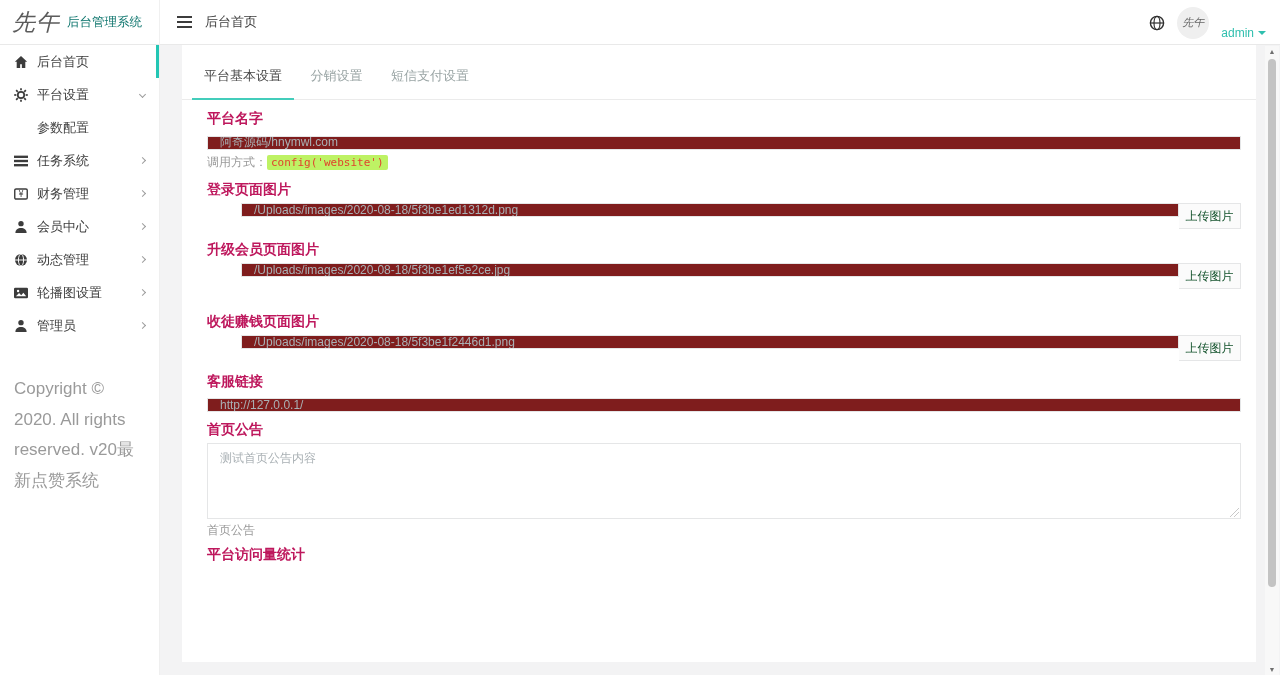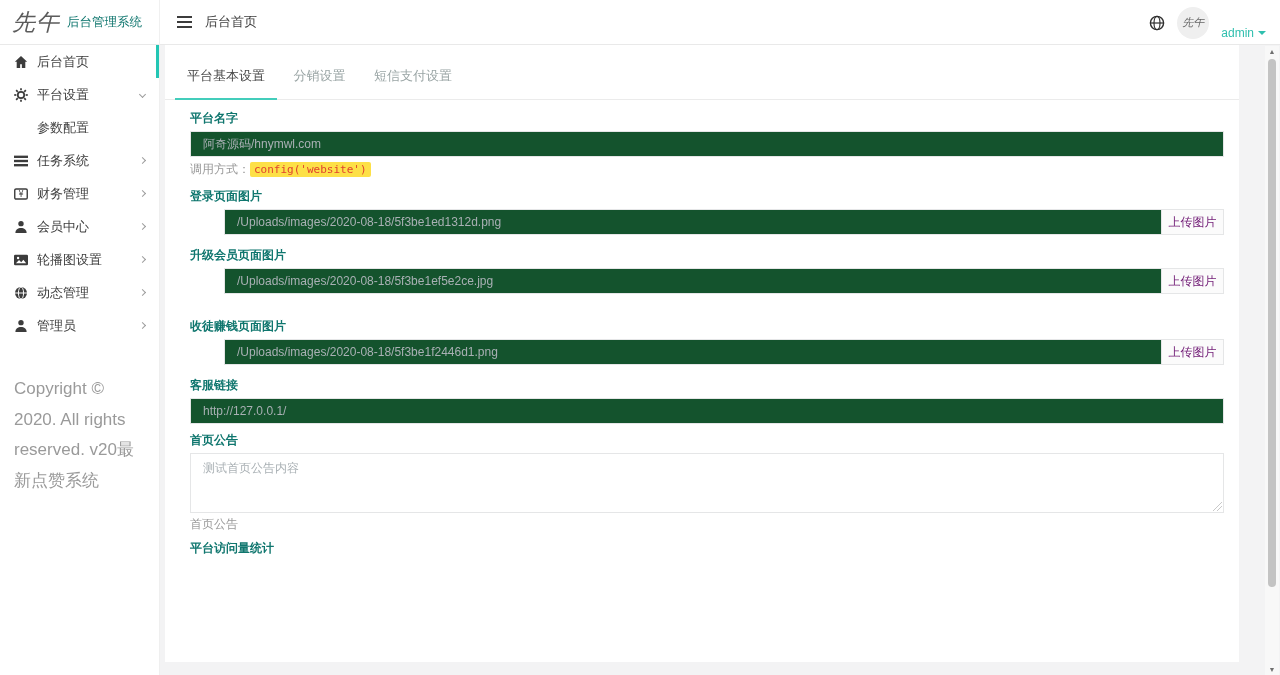--- a/index.html
+++ b/index.html
@@ -34,39 +34,39 @@
   .nav-item .ic { width:14px; height:14px; margin-right:9px; flex:none; display:flex; align-items:center; }
   .nav-item .lbl { flex:1; font-size:13px; color:#3d3d3d; }
   .nav-item.sub { padding-left:37px; }
   .nav-item.sub .lbl { color:#454545; }
   .chev { width:5px; height:5px; border-right:1px solid #9c9c9c; border-bottom:1px solid #9c9c9c; flex:none; }
   .chev.right { transform:rotate(-45deg); }
   .chev.down { transform:rotate(45deg); }
   .copyright { margin:32px 14px 0; font-size:17px; color:#9a9a9a; line-height:1.8; }
 
   
-  .card { position:absolute; left:165px; top:45px; width:1074px; bottom:13px;
+  .card { position:absolute; left:182px; top:45px; width:1074px; bottom:13px;
     background:#fff; overflow:hidden; }
   .tabbar { padding:16px 15px 0 10px; border-bottom:1px solid #ebebeb; }
   .tab { display:inline-block; padding:6px 12px 13px; font-size:13px; color:#9aa5a5; cursor:pointer; }
   .tab.active { color:#484848; border-bottom:2px solid #43cdbb; margin-bottom:-1px; }
   .form { padding:10px 15px 0 25px; }
   .fg { margin-bottom:10px; }
-  .fg label { display:block; font-size:12px; font-weight:bold; color:#0f766e; margin-bottom:4px; }
-  .ctl { width:100%; height:26px; border:1px solid #e5e6e7; background:#14532d; padding:0 12px;
+  .fg label { display:block; font-size:14px; font-weight:bold; color:#be185d; margin-bottom:4px; }
+  .ctl { width:100%; height:14px; border:1px solid #e5e6e7; background:#7f1d1d; padding:0 12px;
     font-size:12px; color:#a9b0b4; font-family:"Liberation Sans",sans-serif; outline:none; }
   .ig { display:flex;padding-left:34px; }
   .ig .ctl { flex:1; }
   .ig .upbtn { flex:none; width:62px; height:26px; border:1px solid #e5e6e7; border-left:none;
-    background:#fbfbfb; font-size:12px; color:#701a75; cursor:pointer; }
+    background:#fbfbfb; font-size:12px; color:#14532d; cursor:pointer; }
   .helper { font-size:12px; color:#9a9a9a; margin-top:4px; }
   .code { font-family:"DejaVu Sans Mono",monospace; font-size:11px; color:#e0432d;
-    background:#fde047; padding:1px 4px; border-radius:2px; }
+    background:#bef264; padding:1px 4px; border-radius:2px; }
   .ta-wrap { position:relative; }
-  .ta { width:100%; height:60px; border:1px solid #e5e6e7; resize:none; padding:6px 12px;
+  .ta { width:100%; height:76px; border:1px solid #e5e6e7; resize:none; padding:6px 12px;
     font-size:12px; color:#a9b0b4; font-family:"Liberation Sans",sans-serif; outline:none; display:block; }
   .grip { position:absolute; right:2px; bottom:2px; width:9px; height:9px; pointer-events:none;
     background:linear-gradient(135deg, transparent 45%, #c9c9c9 45%, #c9c9c9 52%, transparent 52%,
       transparent 68%, #c9c9c9 68%, #c9c9c9 75%, transparent 75%); }
 
   
   .sbar { position:absolute; right:1px; top:46px; bottom:0; width:14px; background:#f8f8f8; z-index:30; }
   .sbar .arr { position:absolute; left:0; width:14px; text-align:center; font-size:7px; color:#6f6f6f; }
   .arr.up { top:2px; } .arr.dn { bottom:2px; }
   .thumb { position:absolute; left:3px; top:13px; width:8px; height:528px; background:#c3c3c3; border-radius:4px; }
@@ -163,37 +163,37 @@
           <circle cx="6.5" cy="3.4" r="2.5" fill="#3c3c3c"></circle>
           <path d="M1.3 12c0-3 2.3-4.6 5.2-4.6s5.2 1.6 5.2 4.6z" fill="#3c3c3c"></path>
         </svg>
     </span>
     <span class="lbl">会员中心</span>
     <span class="chev right"></span>
   </div>
   <div class="nav-item">
     <span class="ic">
       <svg width="14" height="14" viewBox="0 0 13 13">
+          <circle cx="6.5" cy="6.5" r="5.6" fill="#3c3c3c"></circle>
+          <ellipse cx="6.5" cy="6.5" rx="2.4" ry="5.6" fill="none" stroke="#fff" stroke-width="0.9"></ellipse>
+          <line x1="0.9" y1="6.5" x2="12.1" y2="6.5" stroke="#fff" stroke-width="0.9"></line>
+        </svg>
+    </span>
+    <span class="lbl">动态管理</span>
+    <span class="chev right"></span>
+  </div>
+  <div class="nav-item">
+    <span class="ic">
+      <svg width="14" height="14" viewBox="0 0 13 13">
           <rect x="0" y="1.6" width="13" height="9.8" rx="1.2" fill="#3c3c3c"></rect>
           <circle cx="3.8" cy="4.6" r="1.1" fill="#fff"></circle>
           <path d="M1.8 9.6l2.9-3 2 2 2-2.4 2.6 3.4z" fill="#fff"></path>
         </svg>
     </span>
     <span class="lbl">轮播图设置</span>
-    <span class="chev right"></span>
-  </div>
-  <div class="nav-item">
-    <span class="ic">
-      <svg width="14" height="14" viewBox="0 0 13 13">
-          <circle cx="6.5" cy="6.5" r="5.6" fill="#3c3c3c"></circle>
-          <ellipse cx="6.5" cy="6.5" rx="2.4" ry="5.6" fill="none" stroke="#fff" stroke-width="0.9"></ellipse>
-          <line x1="0.9" y1="6.5" x2="12.1" y2="6.5" stroke="#fff" stroke-width="0.9"></line>
-        </svg>
-    </span>
-    <span class="lbl">动态管理</span>
     <span class="chev right"></span>
   </div>
   <div class="nav-item">
     <span class="ic">
       <svg width="14" height="14" viewBox="0 0 13 13">
           <circle cx="6.5" cy="3.4" r="2.5" fill="#3c3c3c"></circle>
           <path d="M1.3 12c0-3 2.3-4.6 5.2-4.6s5.2 1.6 5.2 4.6z" fill="#3c3c3c"></path>
         </svg>
     </span>
     <span class="lbl">管理员</span>

